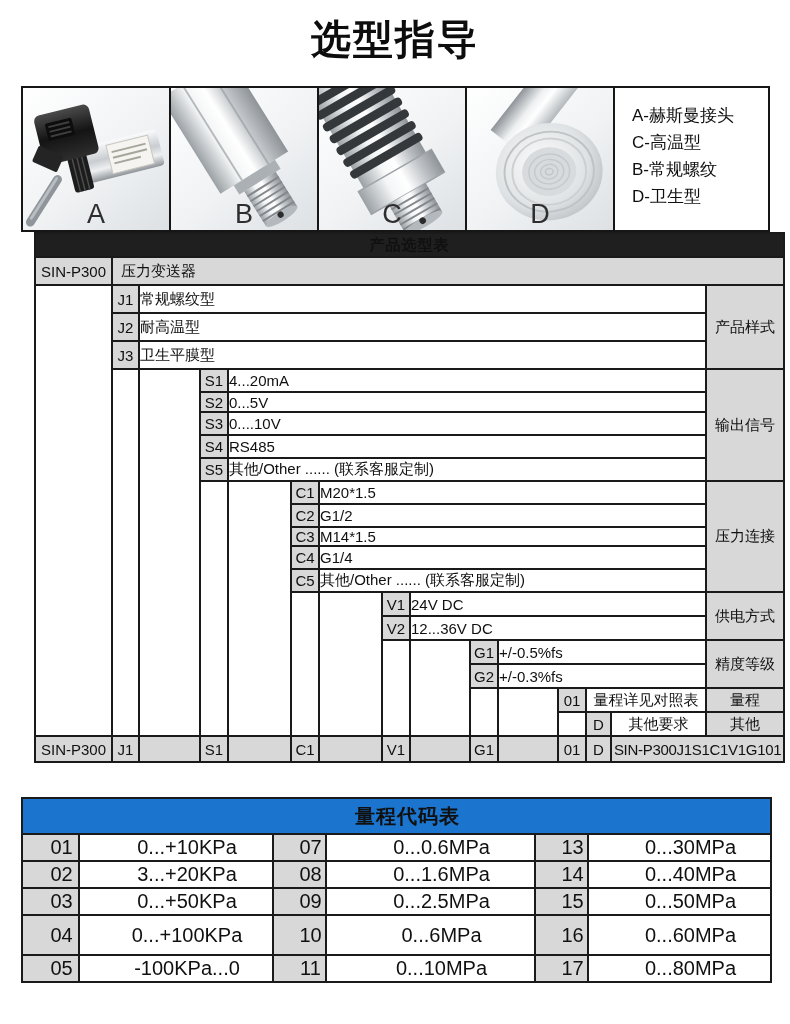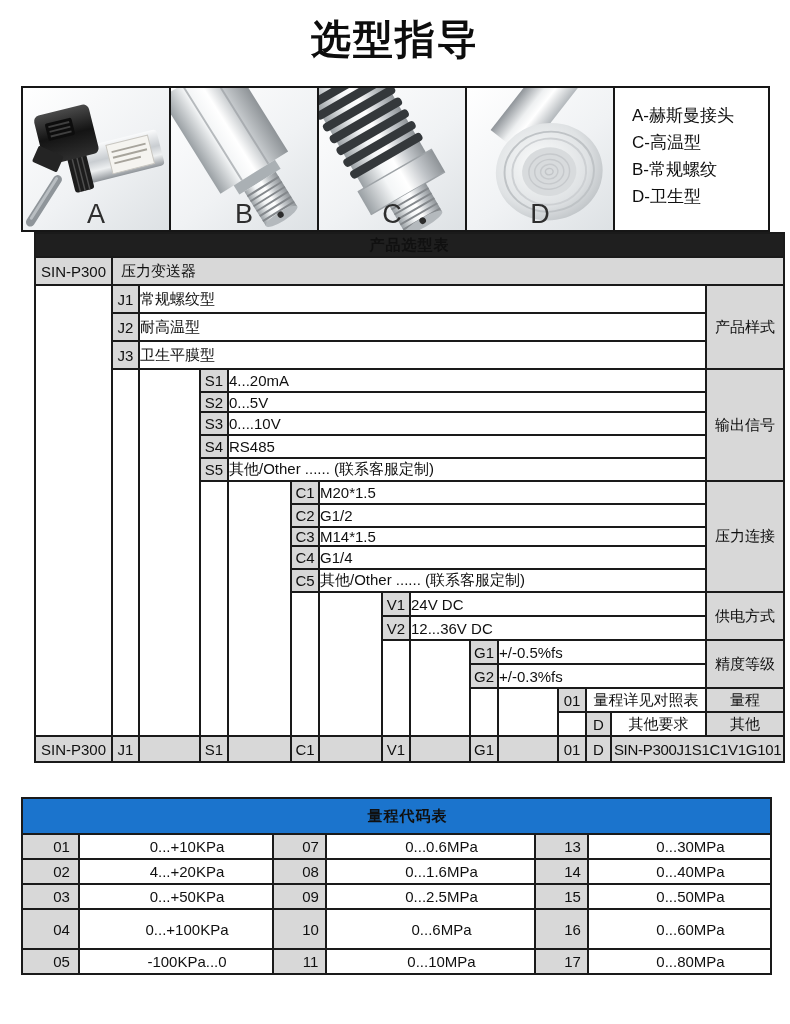--- a/index.html
+++ b/index.html
@@ -49,21 +49,21 @@
   .code{background:var(--gray);text-align:center;}
   .desc{padding-left:8px;background:#fff;}
   .ctr{text-align:center;padding-left:0;}
   .lbl{background:var(--gray);text-align:center;font-size:16px;}
   .step{background:#ffffff;}
   .sum td{background:var(--gray);text-align:center;}
   .final-code{font-size:13px;letter-spacing:-0.3px;}
   
   .range{position:absolute;left:21px;top:797px;width:749px;}
   .range td{
-    border:2px solid var(--bd);font-size:15px;color:#101010;
+    border:2px solid var(--bd);font-size:20px;color:#101010;
     text-align:center;overflow:hidden;white-space:nowrap;padding-left:23px;
   }
   .bhead{background:var(--blue);color:#fff;font-size:17px;font-weight:700;letter-spacing:1px;}
   .chc{background:var(--gray);font-weight:700;font-size:15px;}
   .chr{background:var(--blue);color:#fff;font-weight:700;font-size:15px;}
   .rcode{background:var(--gray);}
   .rval{background:#fff;}
 </style>
 </head>
 <body>
@@ -366,21 +366,21 @@
   <tr style="height:25px">
     <td class="rcode">01</td>
     <td class="rval">0...+10KPa</td>
     <td class="rcode">07</td>
     <td class="rval">0...0.6MPa</td>
     <td class="rcode">13</td>
     <td class="rval">0...30MPa</td>
   </tr>
   <tr style="height:25px">
     <td class="rcode">02</td>
-    <td class="rval">4...+20KPa</td>
+    <td class="rval">3...+20KPa</td>
     <td class="rcode">08</td>
     <td class="rval">0...1.6MPa</td>
     <td class="rcode">14</td>
     <td class="rval">0...40MPa</td>
   </tr>
   <tr style="height:25px">
     <td class="rcode">03</td>
     <td class="rval">0...+50KPa</td>
     <td class="rcode">09</td>
     <td class="rval">0...2.5MPa</td>

